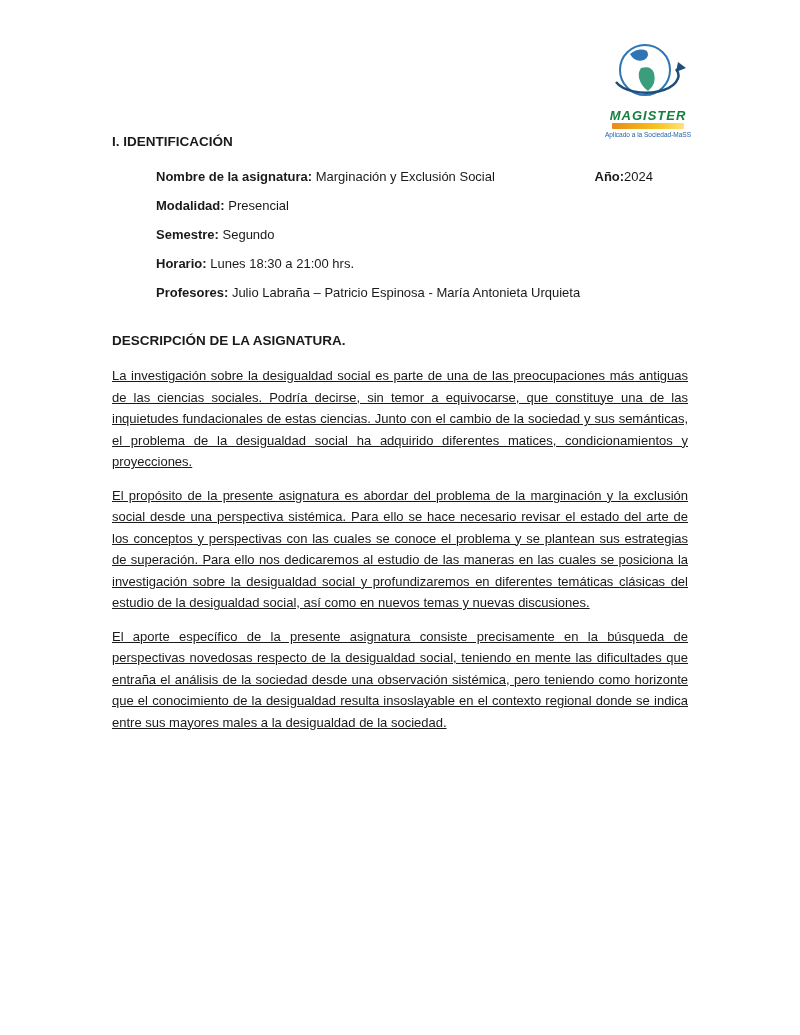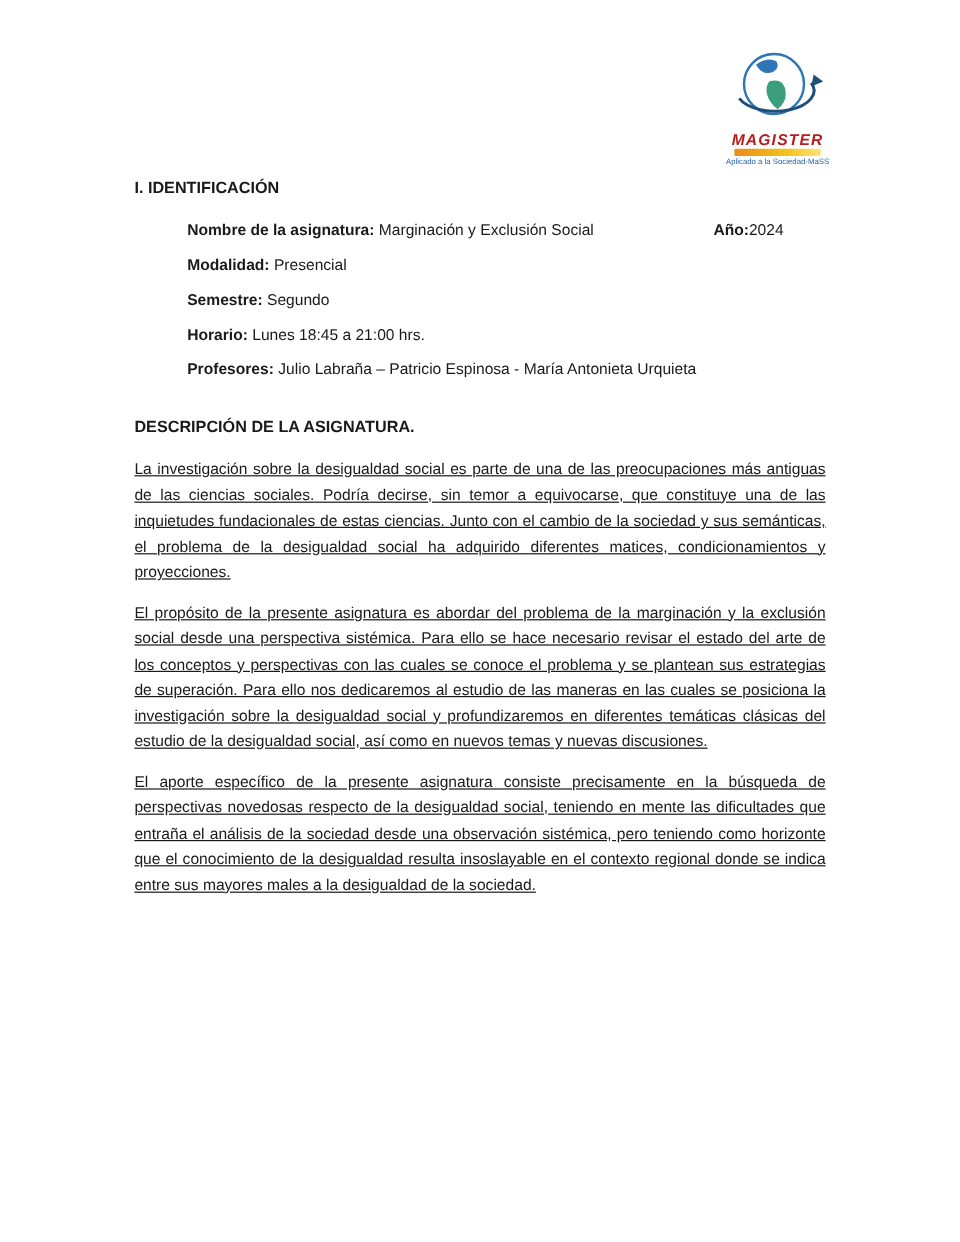--- a/index.html
+++ b/index.html
@@ -25,41 +25,41 @@
   }
   .logo .globe-wrap {
     display: block;
     margin: 0 auto;
   }
   .logo .brand {
     margin-top: 1px;
     font-size: 13px;
     font-weight: bold;
     font-style: italic;
-    color: #b91c1c;
+    color: #15803d;
     letter-spacing: 1px;
     line-height: 13px;
   }
   .logo .brand-bar {
     margin: 1px auto 2px auto;
     width: 72px;
     height: 6px;
     background: linear-gradient(90deg, #e88b1a 0%, #f6c21a 60%, #ffe27a 100%);
     border-radius: 1px;
   }
   .logo .subtitle {
     font-size: 6.5px;
     color: #1f5fa8;
     line-height: 8px;
   }
   .content {
     position: absolute;
     left: 112px;
     right: 112px;
-    top: 149px;
+    top: 134px;
   }
   .h-section {
     font-size: 13.5px;
     font-weight: bold;
     margin: 0 0 18px 0;
     line-height: 16px;
   }
   .h-section-2 {
     font-size: 13.5px;
     font-weight: bold;
@@ -123,21 +123,21 @@
       <span>Presencial</span>
     </p>
 
     <p class="field">
       <span class="label">Semestre:</span>
       <span>Segundo</span>
     </p>
 
     <p class="field">
       <span class="label">Horario:</span>
-      <span>Lunes 18:45 a 21:00 hrs.</span>
+      <span>Lunes 18:30 a 21:00 hrs.</span>
     </p>
 
     <p class="field">
       <span class="label">Profesores:</span>
       <span>Julio Labraña – Patricio Espinosa - María Antonieta Urquieta</span>
     </p>
 
     <p class="h-section-2">DESCRIPCIÓN DE LA ASIGNATURA.</p>
 
     <p class="para">La investigación sobre la desigualdad social es parte de una de las preocupaciones más antiguas de las ciencias sociales. Podría decirse, sin temor a equivocarse, que constituye una de las inquietudes fundacionales de estas ciencias. Junto con el cambio de la sociedad y sus semánticas, el problema de la desigualdad social ha adquirido diferentes matices, condicionamientos y proyecciones.</p>

